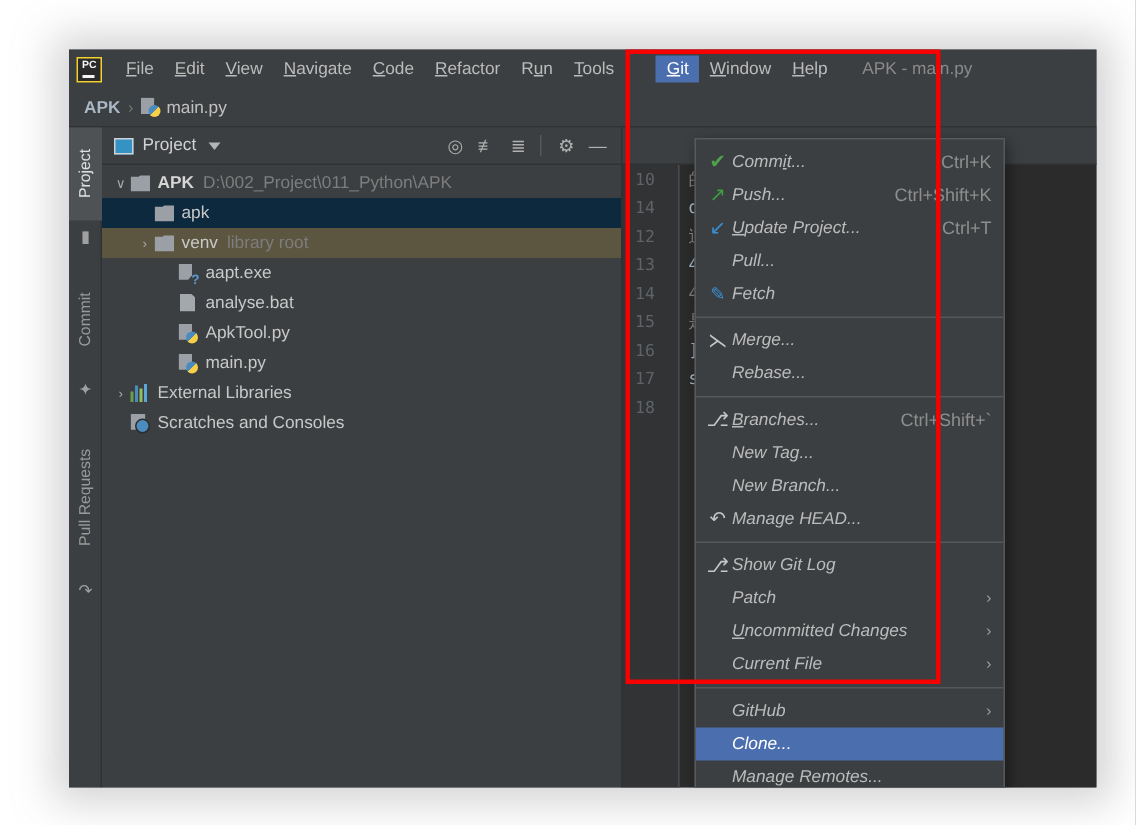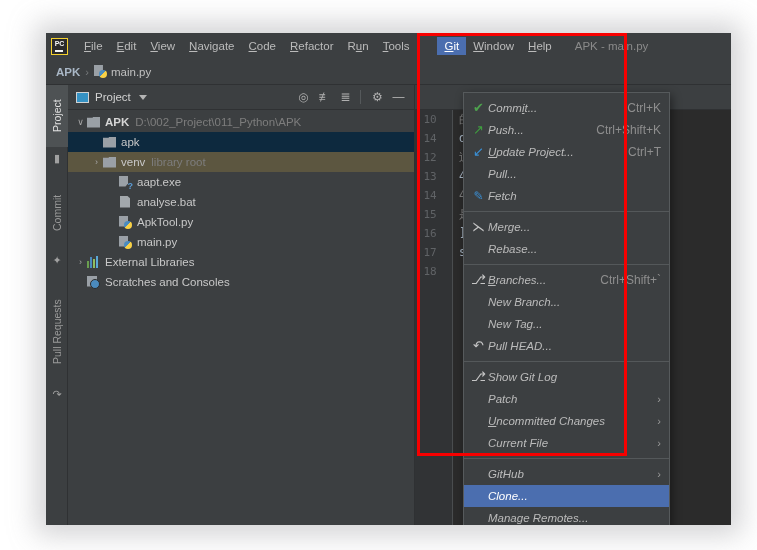--- a/index.html
+++ b/index.html
@@ -451,29 +451,29 @@
           <span class="mi-lbl">Rebase...</span>
         </div>
         <div class="msep"></div>
         <div class="mi">
           <span class="mi-ico"><span style="color:#c6c6c6;font-size:13px;">⎇</span></span>
           <span class="mi-lbl"><u>B</u>ranches...</span>
           <span class="mi-key">Ctrl+Shift+`</span>
         </div>
         <div class="mi">
           <span class="mi-ico"></span>
+          <span class="mi-lbl">New Tag...</span>
+        </div>
+        <div class="mi">
+          <span class="mi-ico"></span>
           <span class="mi-lbl">New Branch...</span>
         </div>
         <div class="mi">
-          <span class="mi-ico"></span>
-          <span class="mi-lbl">New Tag...</span>
-        </div>
-        <div class="mi">
           <span class="mi-ico"><span style="color:#c6c6c6;font-size:13px;">↶</span></span>
-          <span class="mi-lbl">Pull HEAD...</span>
+          <span class="mi-lbl">Manage HEAD...</span>
         </div>
         <div class="msep"></div>
         <div class="mi">
           <span class="mi-ico"><span style="color:#c6c6c6;font-size:13px;">⎇</span></span>
           <span class="mi-lbl">Show Git Log</span>
         </div>
         <div class="mi">
           <span class="mi-ico"></span>
           <span class="mi-lbl">Patch</span>
           <span class="mi-arrow">›</span>

